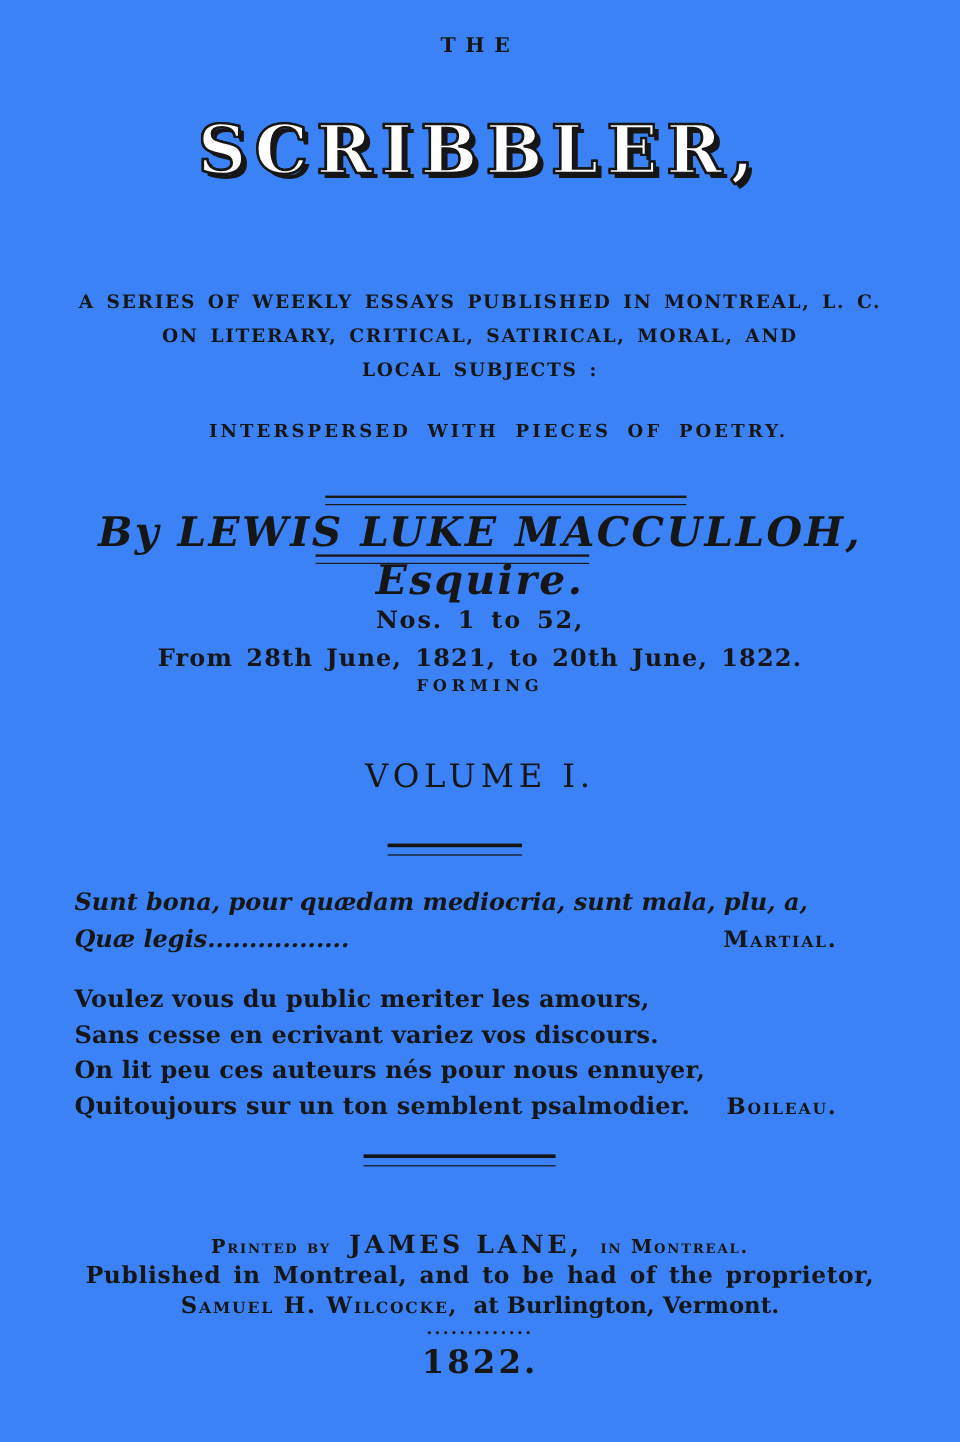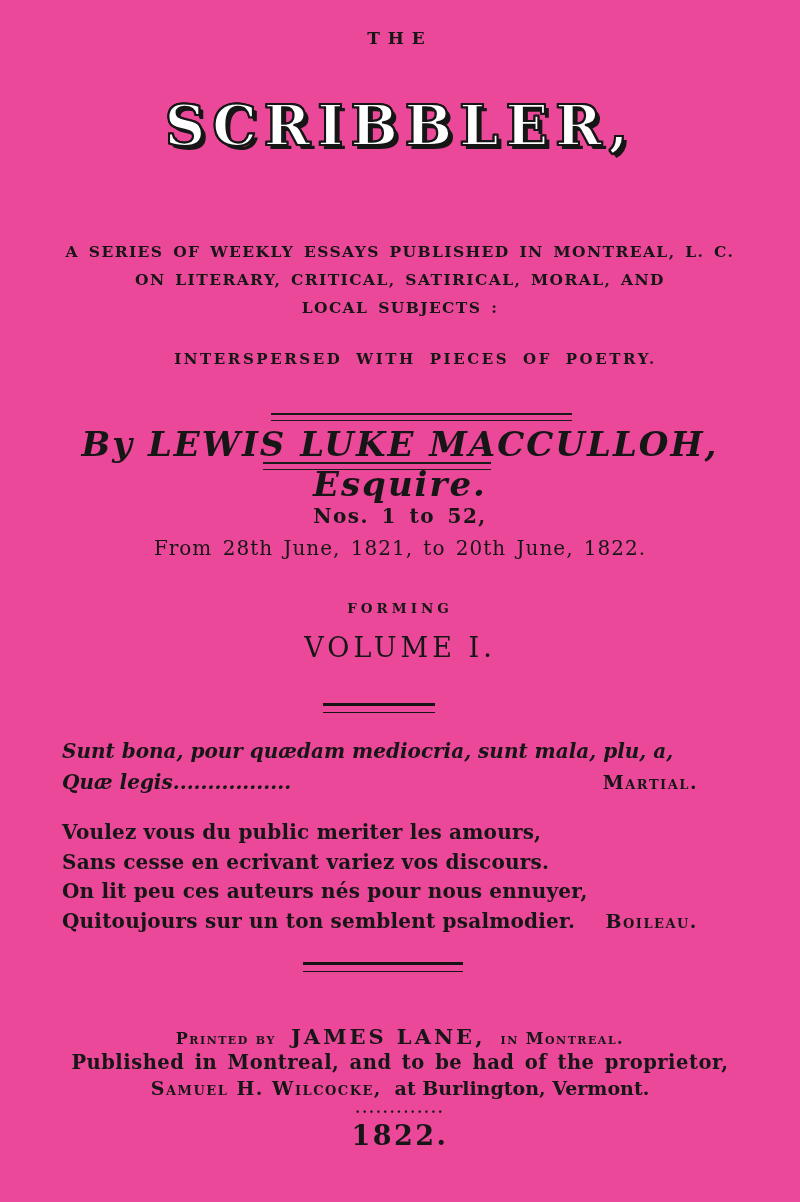--- a/index.html
+++ b/index.html
@@ -5,21 +5,21 @@
   html, body {
     margin: 0;
     padding: 0;
     background: #e9e9e7;
   }
   .page {
     position: relative;
     width: 800px;
     height: 1202px;
     margin: 0 auto;
-    background: #ec4899;
+    background: #3b82f6;
     color: #161616;
     font-family: "DejaVu Serif", "Liberation Serif", serif;
     overflow: hidden;
   }
   .abs { position: absolute; left: 0; right: 0; text-align: center; }
 
   
   .pretitle {
     top: 28px;
     font-size: 17px;
@@ -68,22 +68,22 @@
   .byline {
     top: 424px;
     font-style: italic;
     font-weight: 600;
     font-size: 34px;
     letter-spacing: 2px;
   }
 
   
   .nos   { top: 504px; font-size: 20px; font-weight: 600; letter-spacing: 1.5px; word-spacing: 4px; }
-  .dates { top: 536px; font-size: 20px; font-weight: 400; letter-spacing: 1px;  word-spacing: 3px; }
-  .forming { top: 600px; font-size: 13.5px; font-weight: bold; letter-spacing: 4px; }
+  .dates { top: 536px; font-size: 20px; font-weight: 700; letter-spacing: 1px;  word-spacing: 3px; }
+  .forming { top: 564px; font-size: 13.5px; font-weight: bold; letter-spacing: 4px; }
   .volume  { top: 632px; font-size: 27px;  font-weight: normal; letter-spacing: 4px; }
 
   .rule-double-thick {
     position: absolute;
     height: 6px;
     border-top: 3px solid #141414;
     border-bottom: 1px solid #141414;
   }
   .rule-volume  { top: 703px; left: 323px; width: 112px; }
   .rule-imprint { top: 962px; left: 303px; width: 160px; }

